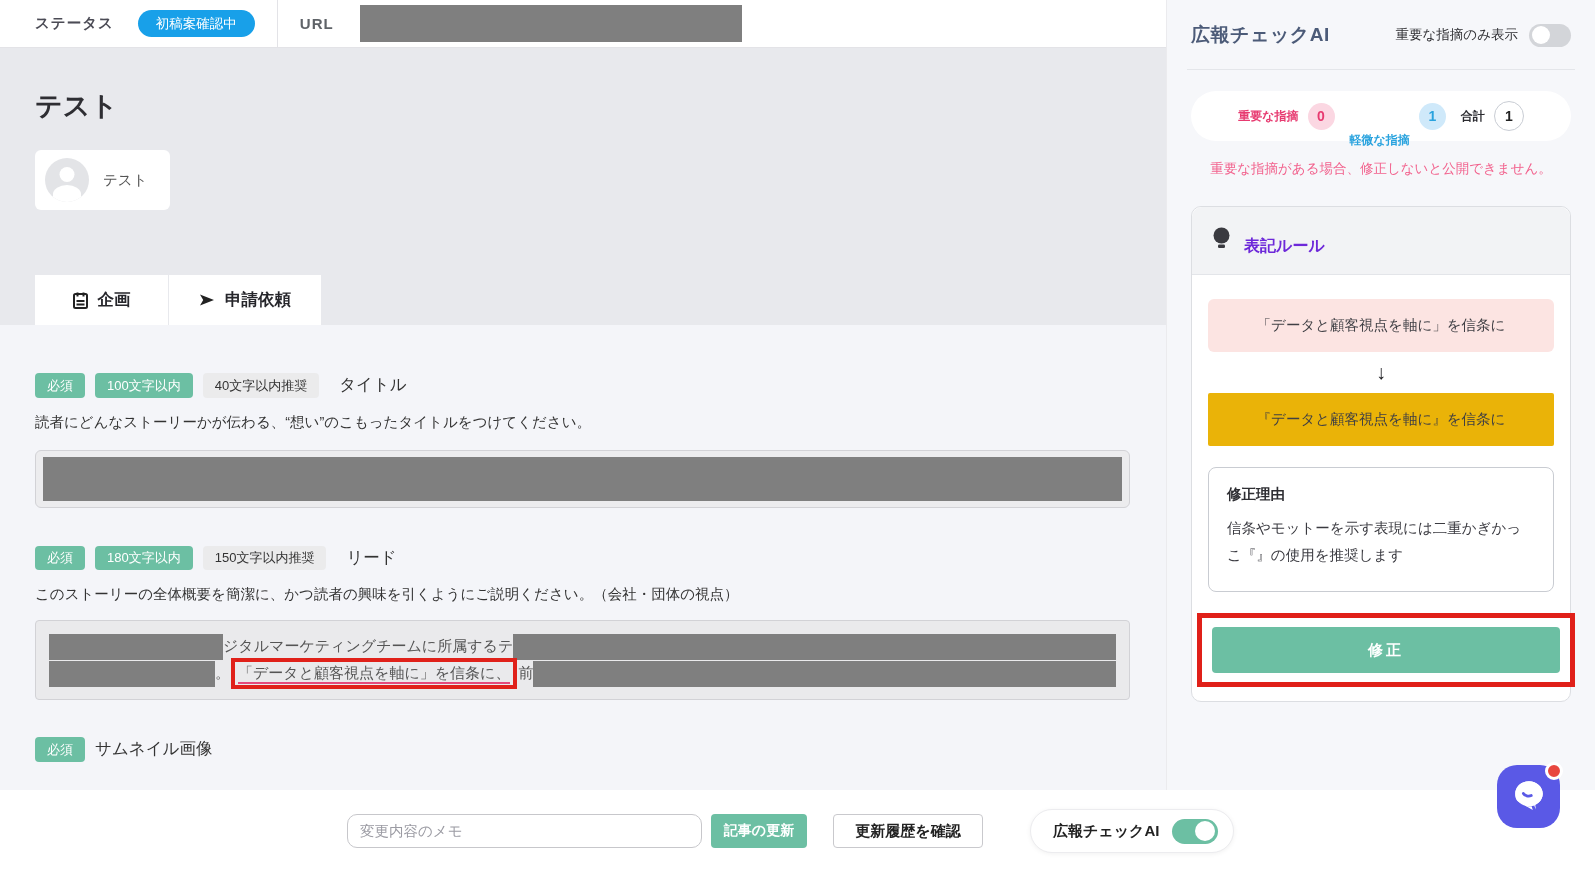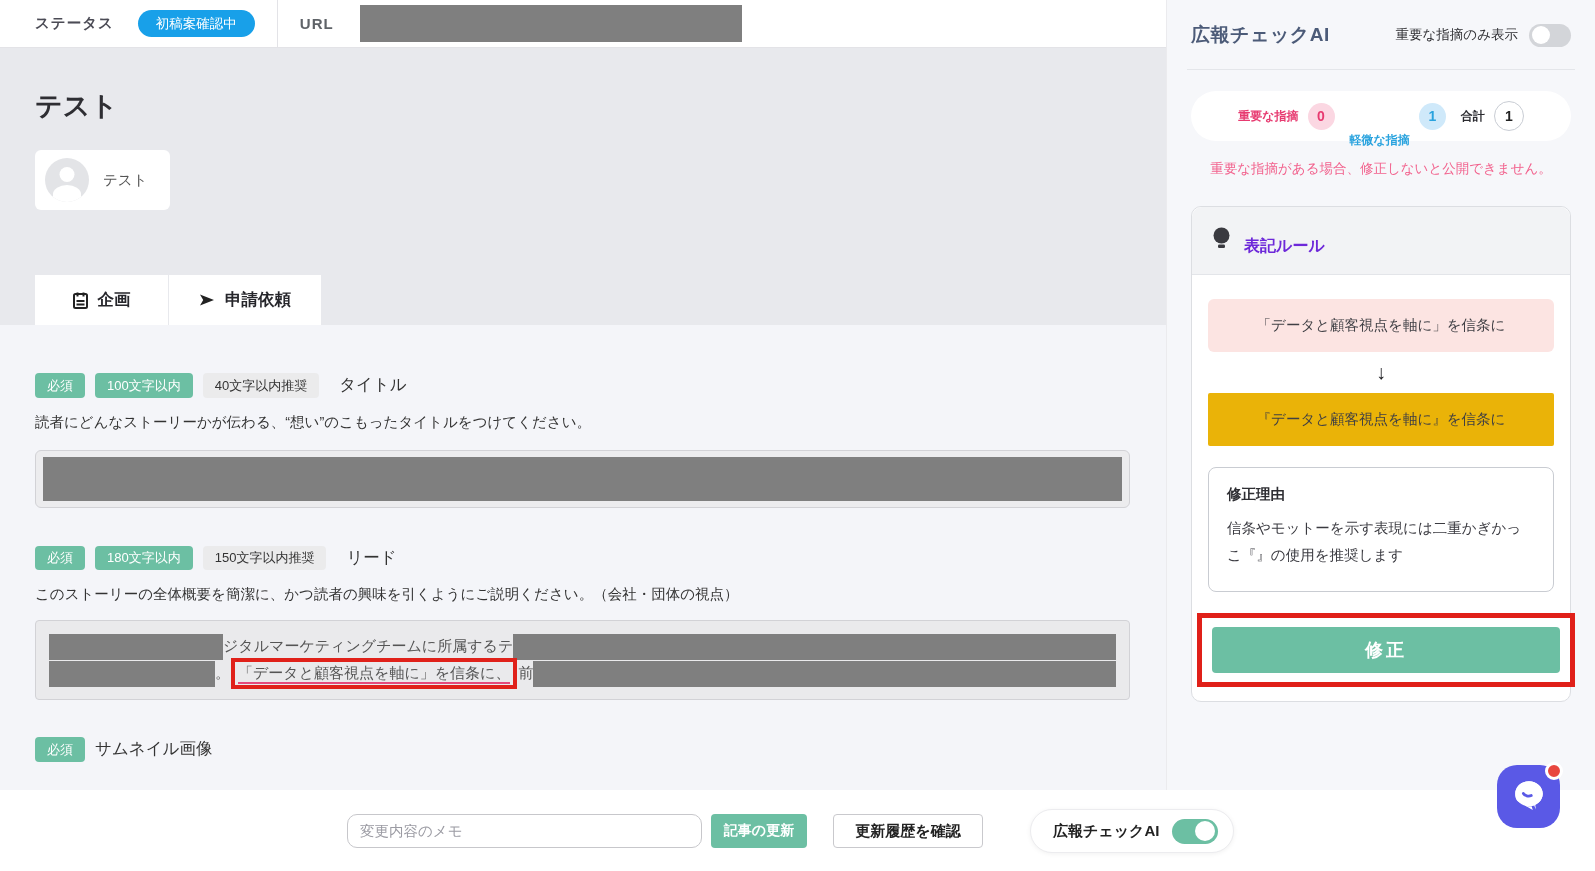--- a/index.html
+++ b/index.html
@@ -95,21 +95,21 @@
   .rule-header { display:flex; align-items:center; gap:13px; padding:17px 20px; background:#f2f3f5; border-bottom:1px solid #e3e5e9; border-radius:10px 10px 0 0; }
   .rule-title { font-weight:700; font-size:16px; color:#6d28d9;margin-top:12px; }
   .rule-body { padding:24px 16px 0; }
   .before-box { background:#fce4e2; border-radius:6px; padding:17px 8px; text-align:center; font-size:14.5px; color:#3f3f44; }
   .arrow-down { text-align:center; font-size:20px; color:#1e1e22; margin:9px 0; font-weight:700; }
   .after-box { background:#eab308; border-radius:2px; padding:17px 8px; text-align:center; font-size:14.5px; color:#3f3f44; }
   .reason-box { margin-top:21px; border:1px solid #c9ccd2; border-radius:8px; padding:17px 18px 21px; background:#fff; }
   .reason-title { font-weight:700; font-size:14.5px; color:#2e2e33; }
   .reason-text { margin-top:11px; font-size:14.5px; line-height:1.9; color:#3a3a40; }
   .fix-wrap { margin:21px -21px 14px -11px; border:5px solid #e02019; padding:9px 10px; background:#fff; }
-  .fix-btn { display:block; width:100%; height:46px; background:#6cbfa3; border:none; border-radius:4px; color:#fff; font-weight:700; font-size:18px; letter-spacing:3px; cursor:pointer; font-family:inherit; }
+  .fix-btn { display:block; width:100%; height:46px; background:#6cbfa3; border:none; border-radius:4px; color:#fff; font-weight:700; font-size:15px; letter-spacing:3px; cursor:pointer; font-family:inherit; }
 </style>
 </head>
 <body>
 
 <div class="page">
 
   <div class="main">
 
     <div class="topbar">
       <span class="status-label">ステータス</span>

